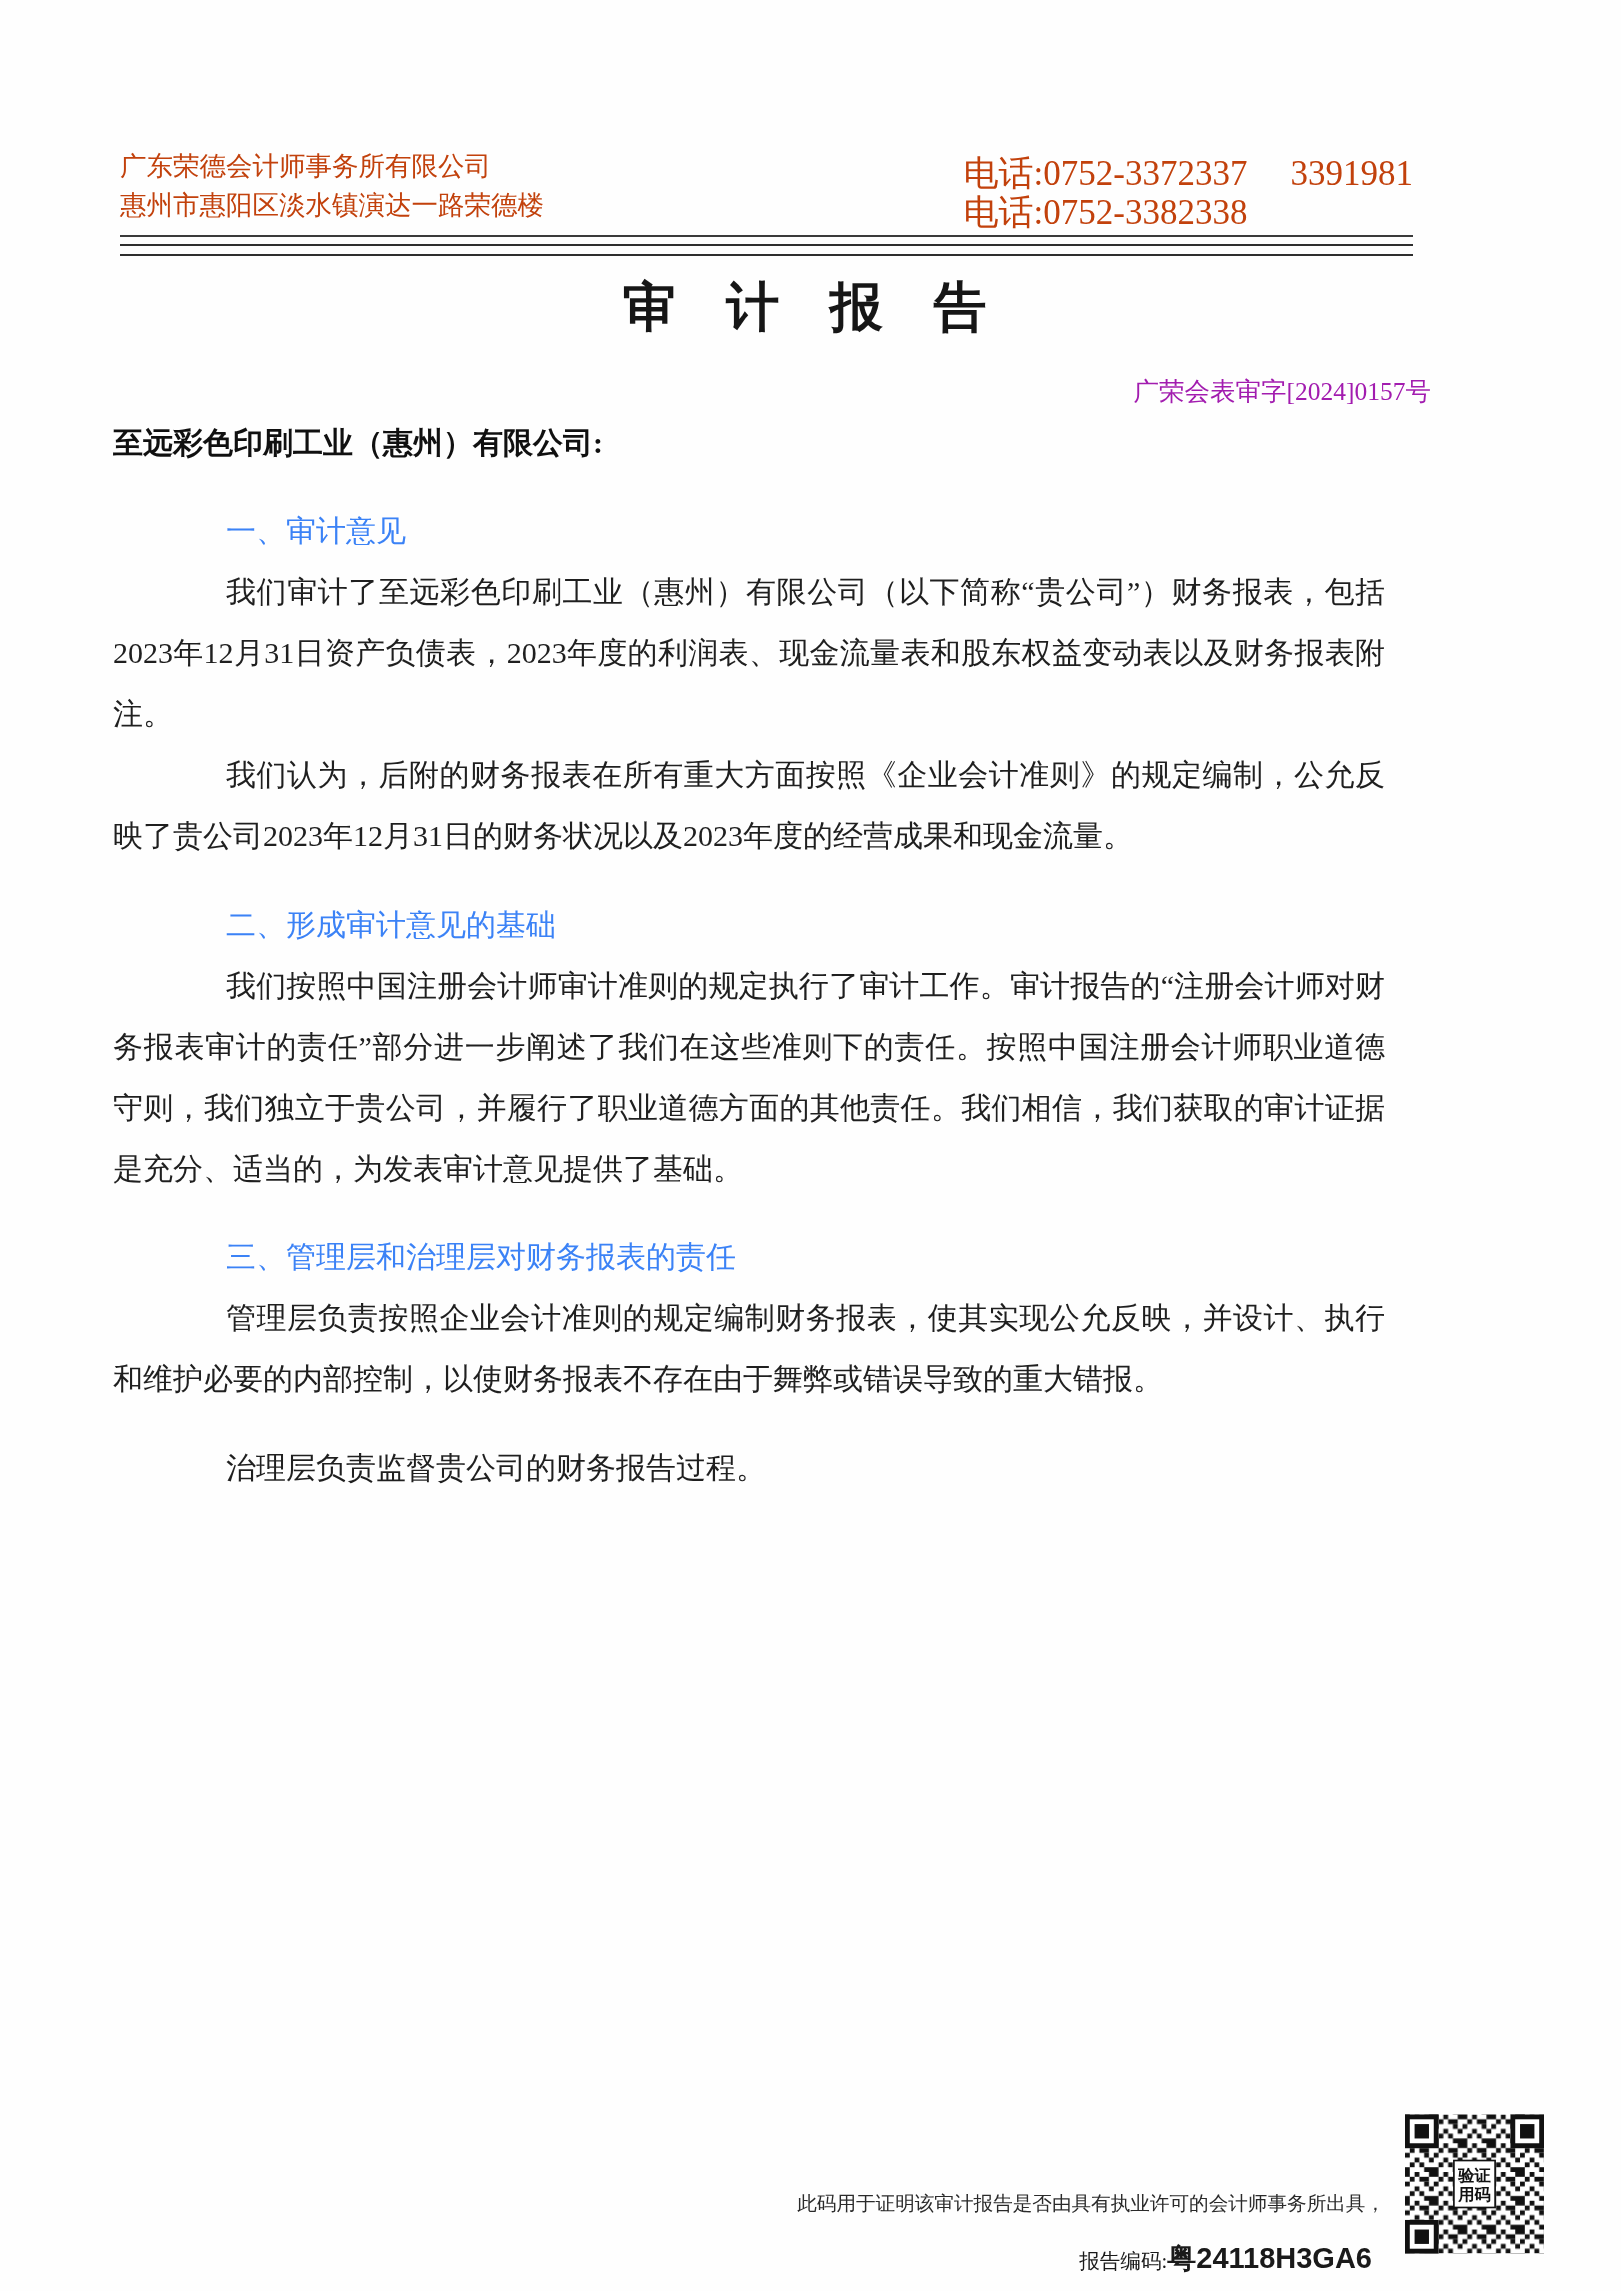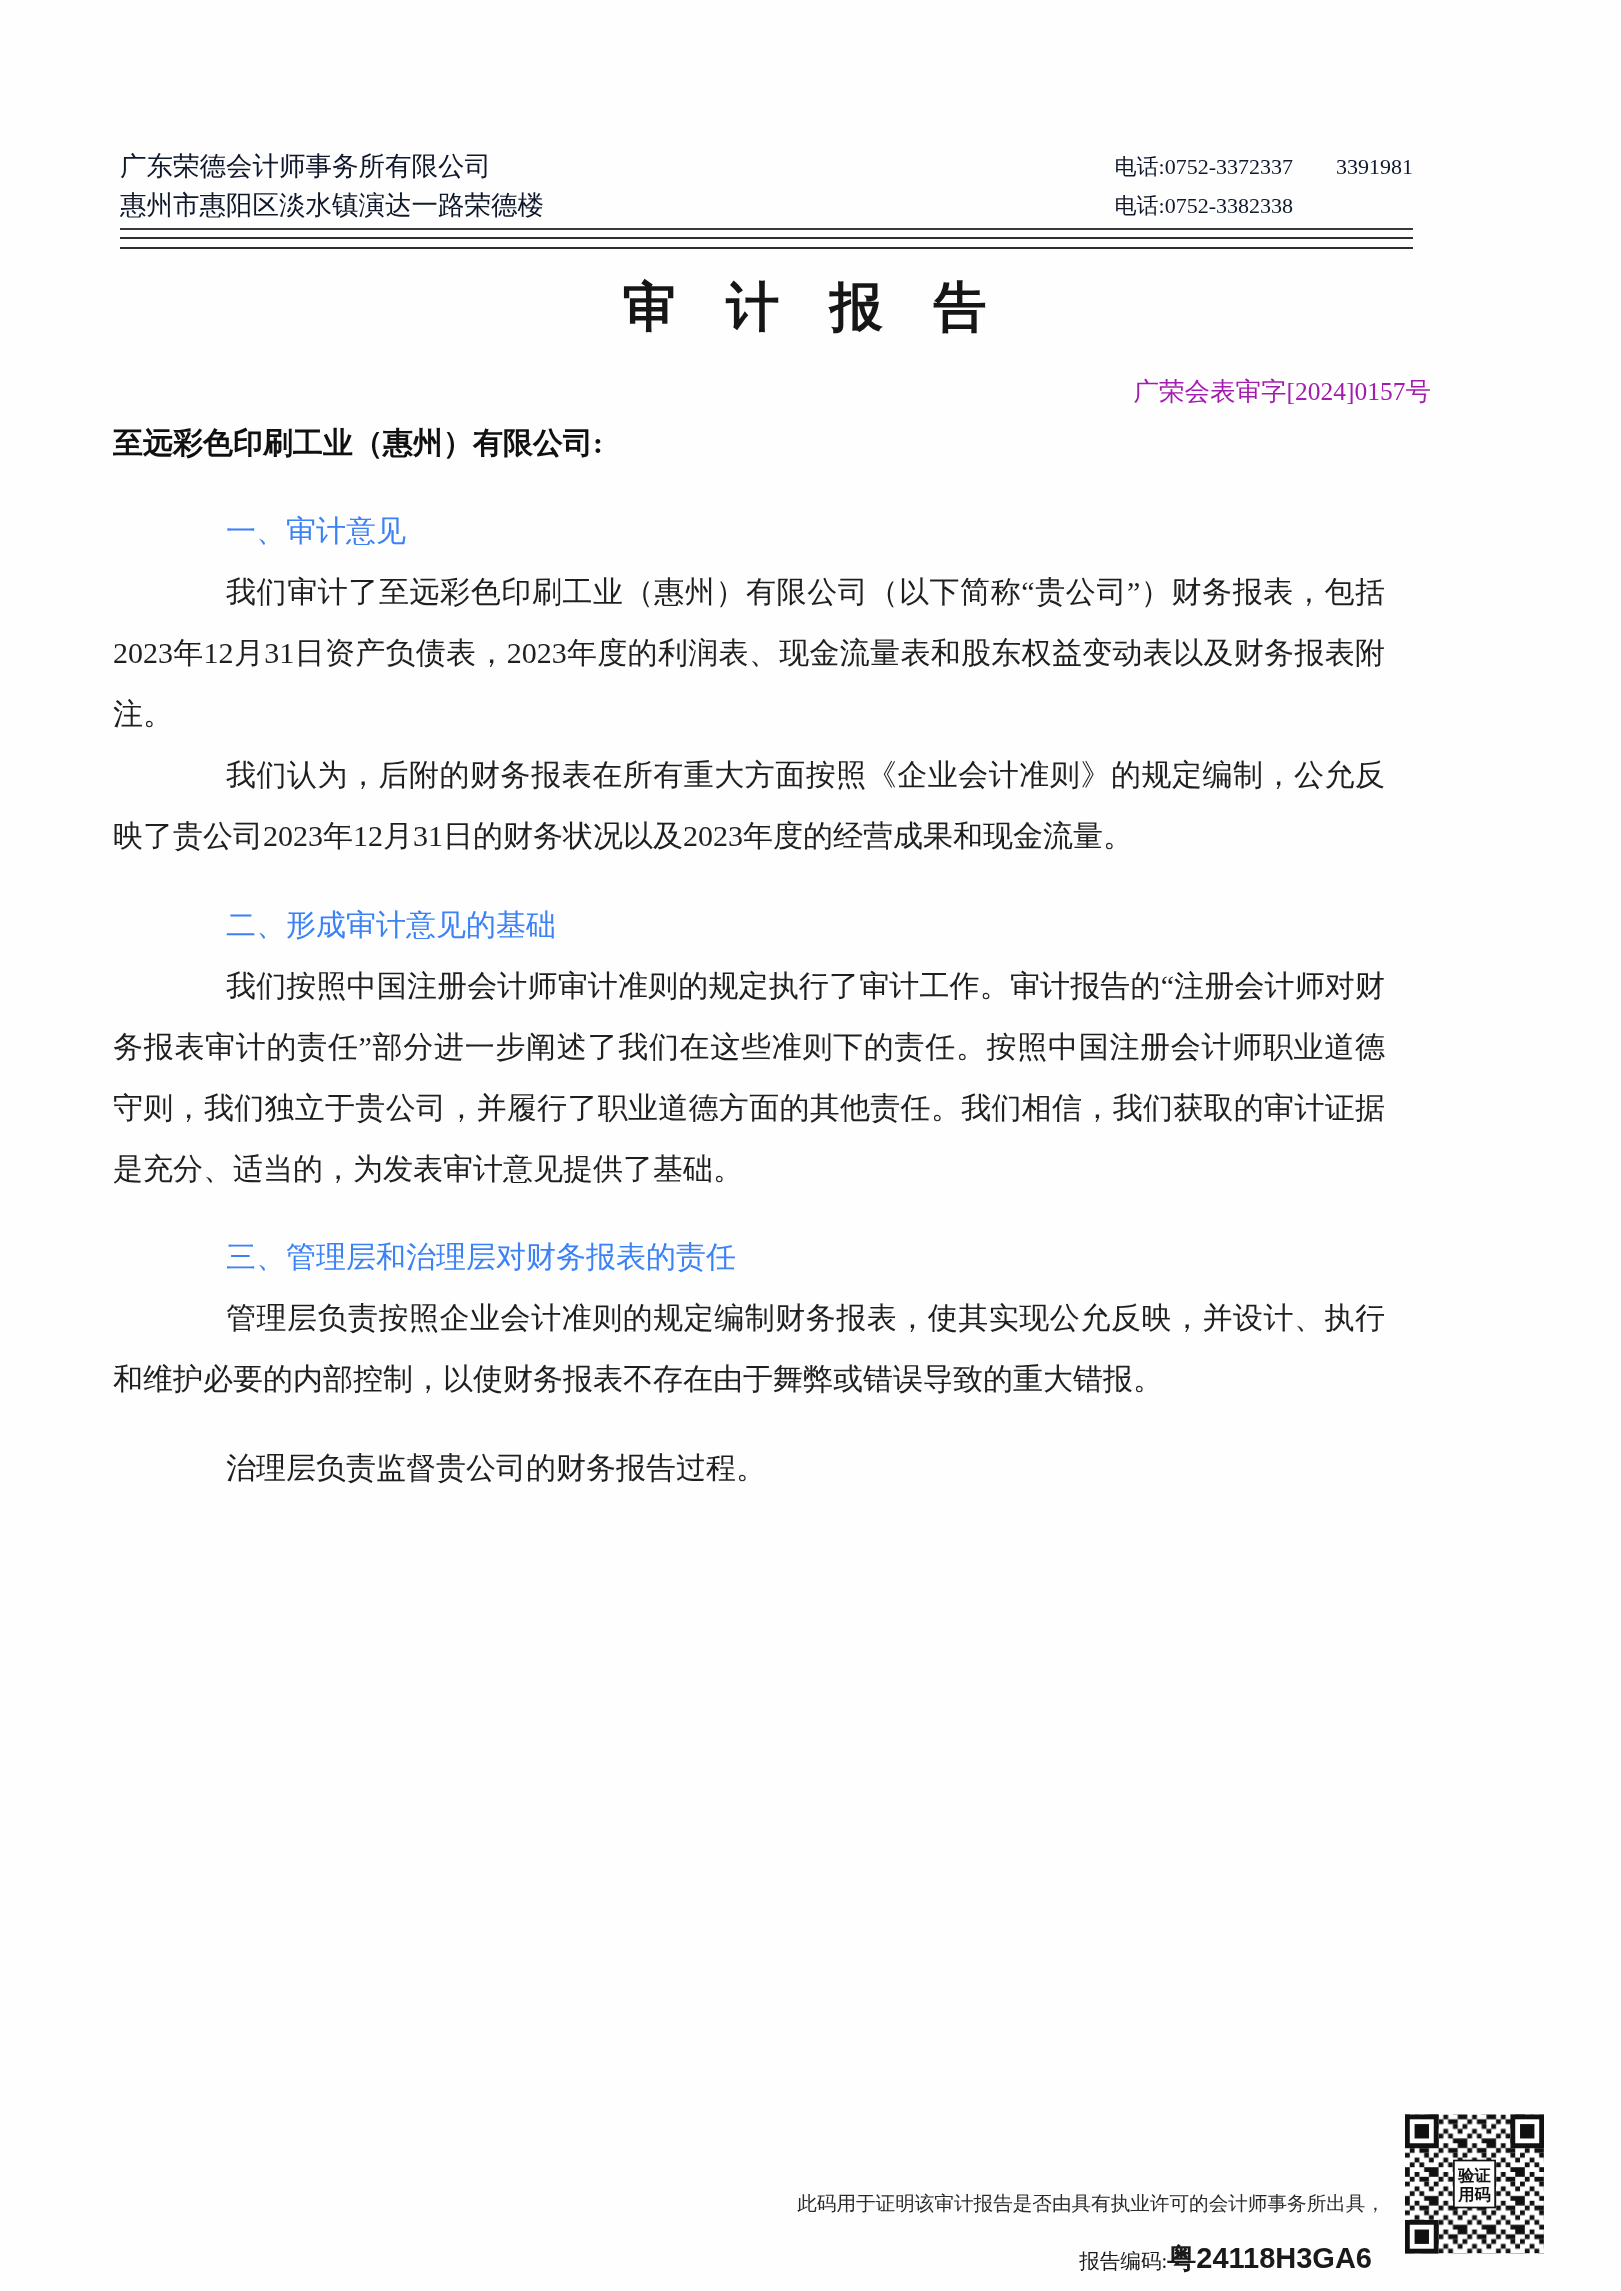--- a/index.html
+++ b/index.html
@@ -23,24 +23,24 @@
     top: 147px;
     left: 120px;
     right: 208px;
   }
   .lh-row {
     display: flex;
     justify-content: space-between;
     align-items: flex-start;
     font-size: 26.5px;
     line-height: 39px;
-    color: #0f172a;
+    color: #c2410c;
   }
   .lh-left div { white-space: nowrap; }
-  .lh-right { font-size: 22px; }
+  .lh-right { font-size: 35px; margin-top: 7px; }
   .lh-right div { white-space: nowrap; }
   .phone-extra { margin-left: 43px; }
   .rule-thin {
     border-top: 2px solid #3a3a3a;
     margin-top: 2.9px;
   }
   .rule-double {
     margin-top: 6.9px;
     height: 7.8px;
     border-top: 2.9px solid #2e2e2e;

